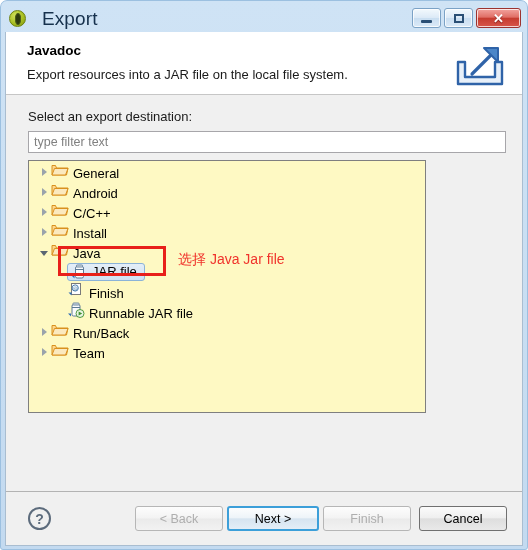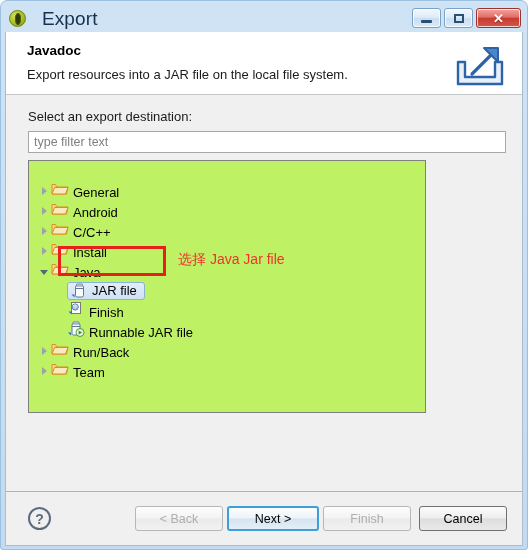--- a/index.html
+++ b/index.html
@@ -168,23 +168,23 @@
   }
   .filter-input::placeholder { color: #808080; opacity: 1; }
 
   .tree-panel {
     position: relative;
     margin-top: 7px;
     width: 398px;
     height: 253px;
     box-sizing: border-box;
     border: 1px solid #7f7f7f;
-    background: #bef264;
+    background: #fef9c3;
     overflow: hidden;
-    padding-top: 20px;
+    padding-top: 1px;
   }
 
   .tree-row {
     position: relative;
     height: 20px;
     display: flex;
     align-items: center;
     font-size: 13px;
     color: #000000;
     white-space: nowrap;

